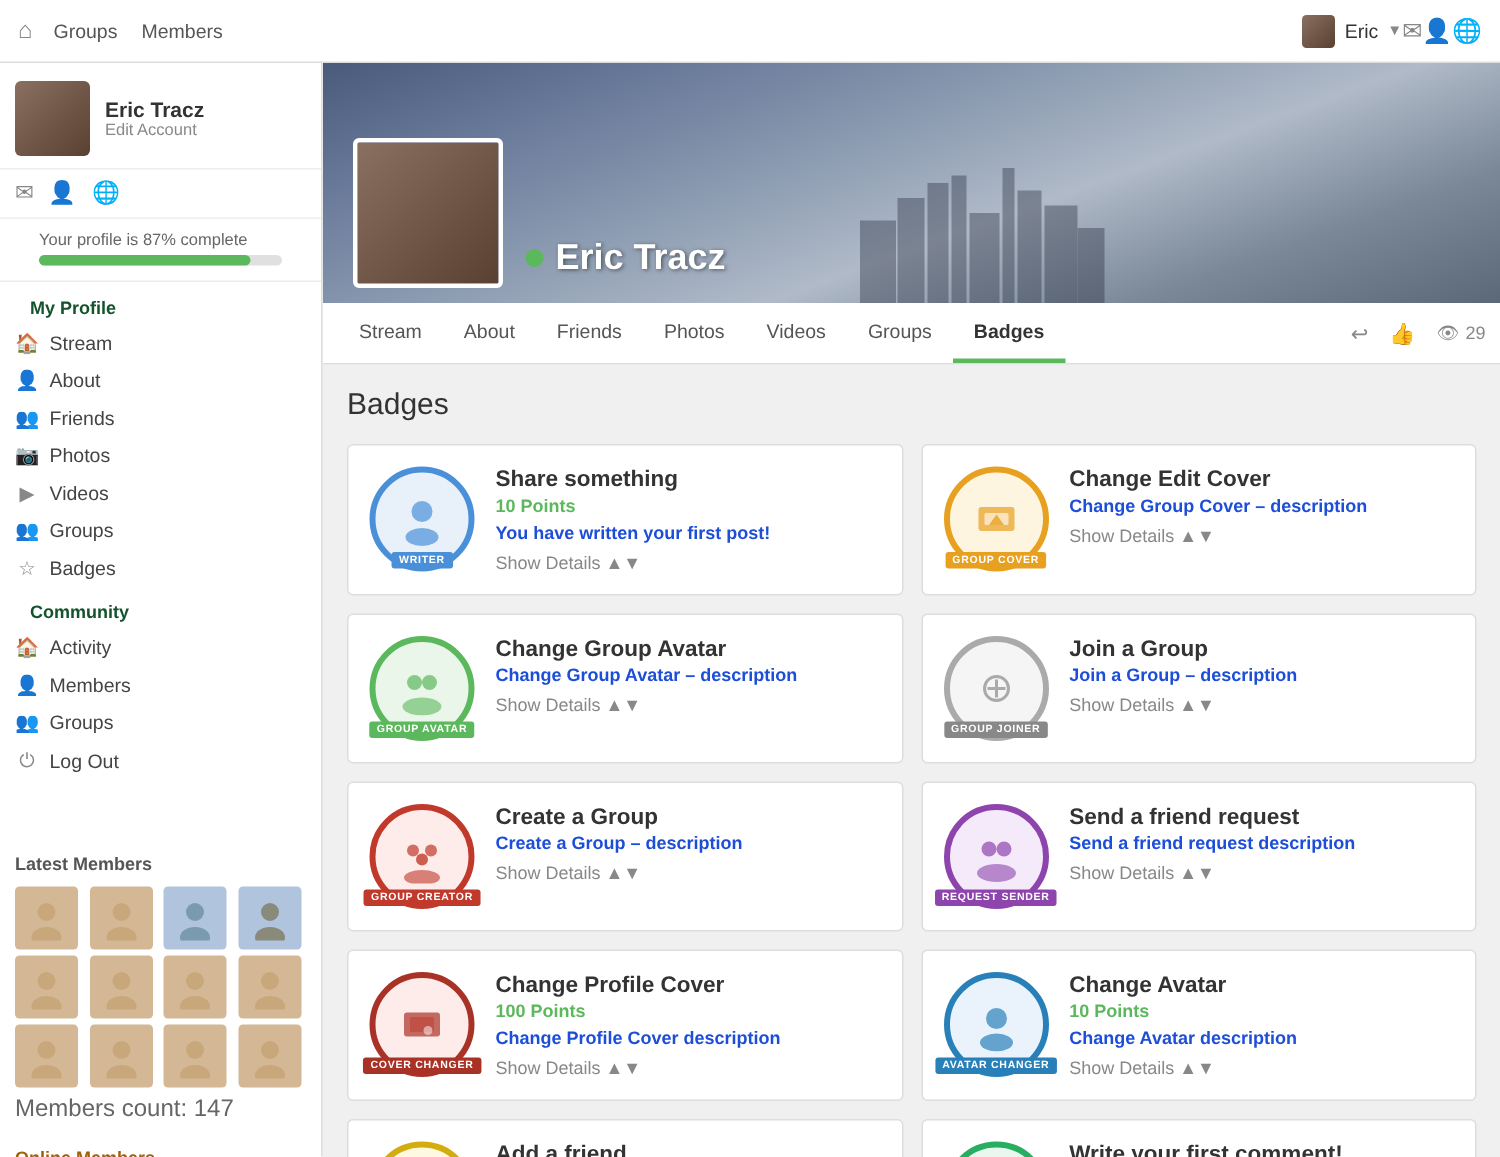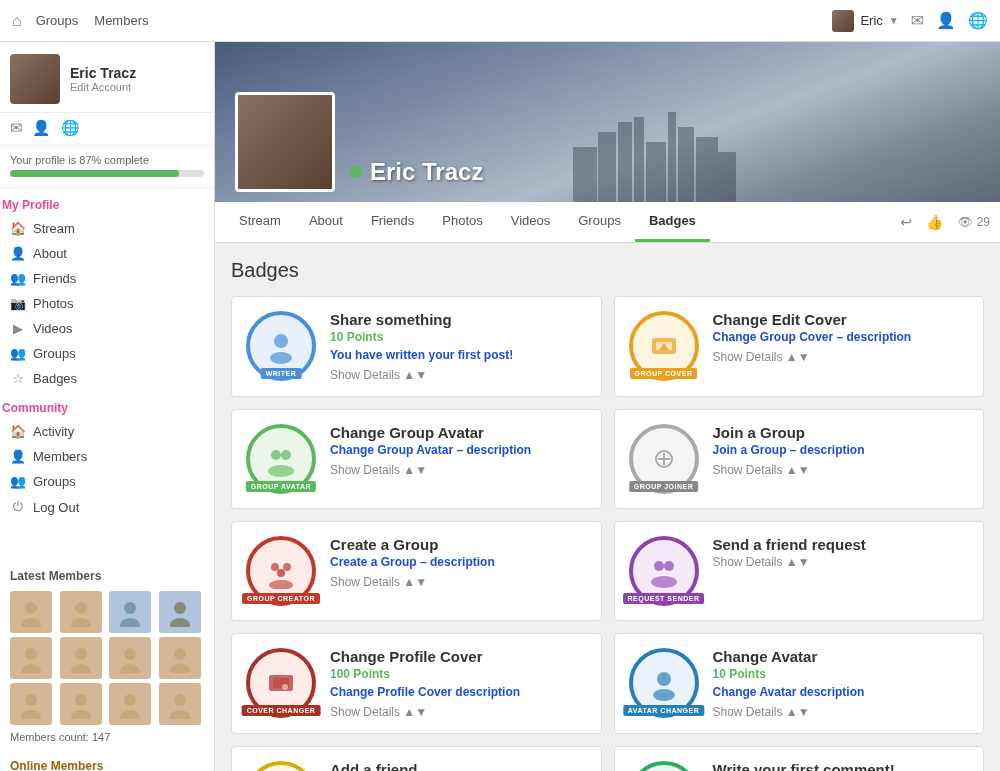--- a/index.html
+++ b/index.html
@@ -3,49 +3,49 @@
   <meta charset="utf-8">
   <style>
     * { box-sizing: border-box; margin: 0; padding: 0; }
     body { font-family: -apple-system, BlinkMacSystemFont, 'Segoe UI', Arial, sans-serif; font-size: 13px; background: #f0f0f0; color: #333; display: flex; flex-direction: column; height: 100vh; overflow: hidden; }
 
     
     .top-nav { background: #fff; border-bottom: 1px solid #ddd; display: flex; align-items: center; padding: 0 12px; height: 42px; flex-shrink: 0; }
     .top-nav-home { color: #888; font-size: 16px; margin-right: 14px; cursor: pointer; }
     .top-nav-links { display: flex; gap: 16px; flex: 1; }
     .top-nav-links a { color: #555; text-decoration: none; font-size: 13px; font-weight: 500; }
-    .top-nav-right { display: flex; align-items: center; gap: 12px; }
+    .top-nav-right { display: flex; align-items: center; }
     .top-nav-user { display: flex; align-items: center; gap: 6px; cursor: pointer; }
     .top-nav-avatar { width: 22px; height: 22px; border-radius: 3px; background: #ccc; overflow: hidden; }
     .top-nav-icon { color: #888; font-size: 16px; cursor: pointer; }
 
     
     .layout { display: flex; flex: 1; overflow: hidden; }
 
     
     .sidebar { width: 215px; background: #fff; border-right: 1px solid #ddd; overflow-y: auto; flex-shrink: 0; padding-bottom: 20px; }
     .sidebar-profile { display: flex; align-items: center; gap: 10px; padding: 12px 10px 8px; border-bottom: 1px solid #eee; }
     .sidebar-avatar { width: 50px; height: 50px; border-radius: 4px; background: #aaa; overflow: hidden; flex-shrink: 0; }
     .sidebar-user-info .name { font-weight: 700; font-size: 14px; color: #333; }
     .sidebar-user-info .edit { font-size: 11px; color: #888; cursor: pointer; }
     .sidebar-icons { display: flex; gap: 10px; padding: 6px 10px 8px; border-bottom: 1px solid #eee; }
     .sidebar-icon { color: #888; font-size: 15px; cursor: pointer; }
-    .progress-section { padding: 8px 10px 10px; border-bottom: 1px solid #eee; }
+    .progress-section { padding: 8px 26px 10px; border-bottom: 1px solid #eee; }
     .progress-label { font-size: 11px; color: #666; margin-bottom: 4px; }
     .progress-bar-bg { height: 7px; background: #e0e0e0; border-radius: 4px; }
     .progress-bar-fill { height: 100%; background: #5cb85c; border-radius: 4px; width: 87%; }
-    .sidebar-section-title { font-size: 12px; font-weight: 700; color: #ec4899; padding: 10px 2px 4px; text-transform: none; }
+    .sidebar-section-title { font-size: 12px; font-weight: 700; color: #14532d; padding: 10px 20px 4px; text-transform: none; }
     .sidebar-nav-item { display: flex; align-items: center; gap: 7px; padding: 5px 10px; cursor: pointer; color: #444; font-size: 13px; text-decoration: none; }
     .sidebar-nav-item .nav-icon { color: #888; font-size: 13px; width: 16px; text-align: center; }
     .latest-members { padding: 8px 10px; margin-top: 41px; }
     .latest-members-title { font-size: 12px; font-weight: 700; color: #555; margin-bottom: 8px; }
     .member-grid { display: grid; grid-template-columns: repeat(4, 1fr); gap: 4px; margin-bottom: 6px; }
     .member-thumb { width: 42px; height: 42px; background: #d4b896; border-radius: 3px; display: flex; align-items: center; justify-content: center; overflow: hidden; }
     .member-thumb-special { background: #b0c4de; }
-    .member-count { font-size: 11px; color: #666; margin-top: 4px; }
+    .member-count { font-size: 16px; color: #666; margin-top: 4px; }
     .online-members { padding: 8px 10px; }
     .online-members-title { font-size: 12px; font-weight: 700; color: #a16207; margin-bottom: 8px; }
     .online-avatar { width: 42px; height: 42px; border-radius: 3px; overflow: hidden; background: #aaa; }
 
     
     .main { flex: 1; overflow-y: auto; background: #f0f0f0; }
     .profile-cover { position: relative; height: 160px; background: linear-gradient(to bottom right, #6a8bb0, #3a5070, #8090a0, #b0b8c0); overflow: hidden; display: flex; align-items: flex-end; }
     .cover-sky { position: absolute; inset: 0; background: linear-gradient(160deg, #4a5a7a 0%, #6a7a9a 20%, #8a9ab0 40%, #b0bac8 60%, #7a8898 80%, #5a6878 100%); }
     .profile-thumb-wrap { position: absolute; left: 20px; bottom: 10px; width: 100px; height: 100px; border: 3px solid #fff; border-radius: 4px; overflow: hidden; background: #888; z-index: 2; }
     .profile-thumb-img { width: 100%; height: 100%; background: linear-gradient(135deg, #8a7060, #5a4030); }
@@ -417,20 +417,21 @@
           <div class="badge-icon-wrap badge-purple">
             <svg width="36" height="36" viewBox="0 0 36 36">
               <circle cx="13" cy="13" r="5" fill="#8e44ad" opacity="0.7"></circle>
               <circle cx="23" cy="13" r="5" fill="#8e44ad" opacity="0.7"></circle>
               <ellipse cx="18" cy="29" rx="13" ry="6" fill="#8e44ad" opacity="0.6"></ellipse>
             </svg>
             <span class="badge-ribbon badge-ribbon-purple">REQUEST SENDER</span>
           </div>
           <div class="badge-info">
             <div class="badge-name">Send a friend request</div>
+            <div class="badge-desc">Send a friend request description</div>
             <div class="badge-show-details">Show Details ▲▼</div>
           </div>
         </div>
 
         <div class="badge-card">
           <div class="badge-icon-wrap badge-dark-red">
             <svg width="36" height="36" viewBox="0 0 36 36">
               <rect x="6" y="10" width="24" height="16" rx="2" fill="#a93226" opacity="0.7"></rect>
               <rect x="10" y="13" width="16" height="10" rx="1" fill="#c0392b" opacity="0.5"></rect>
               <circle cx="22" cy="22" r="3" fill="#fff" opacity="0.5"></circle>

